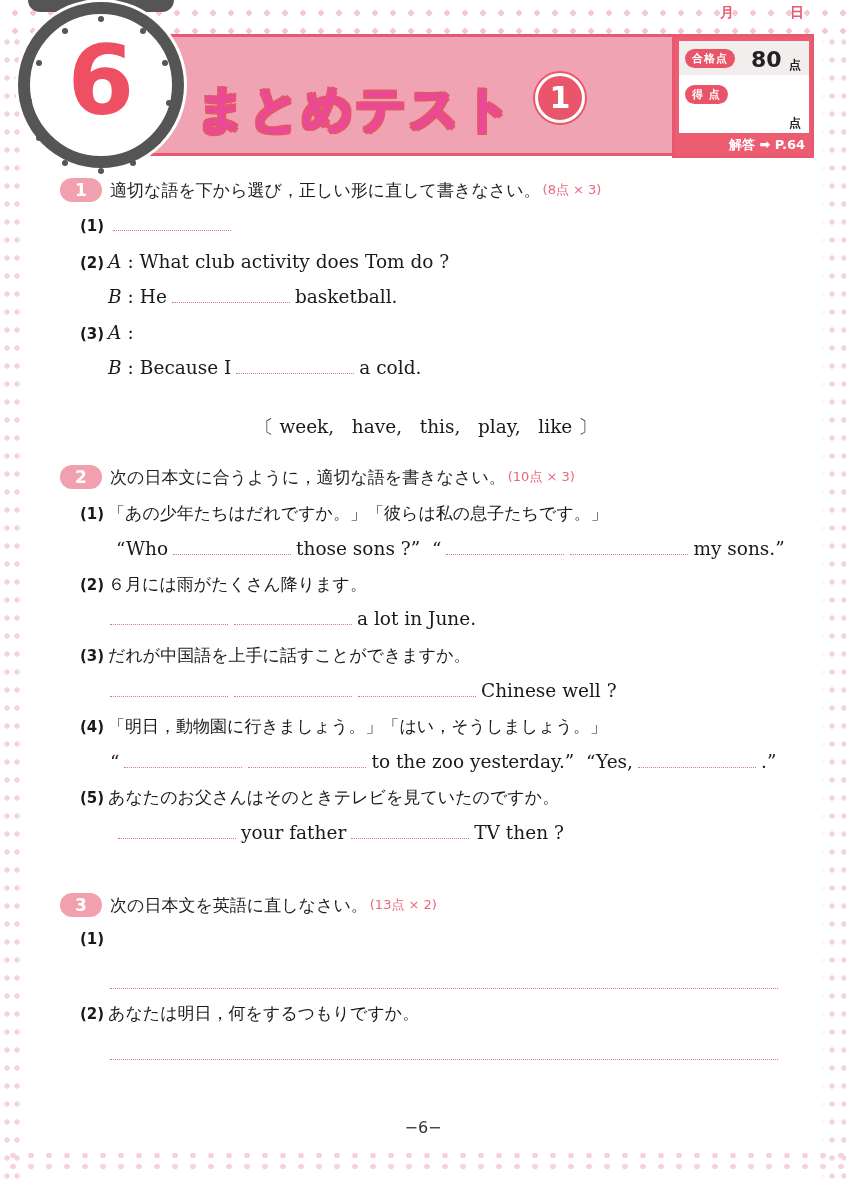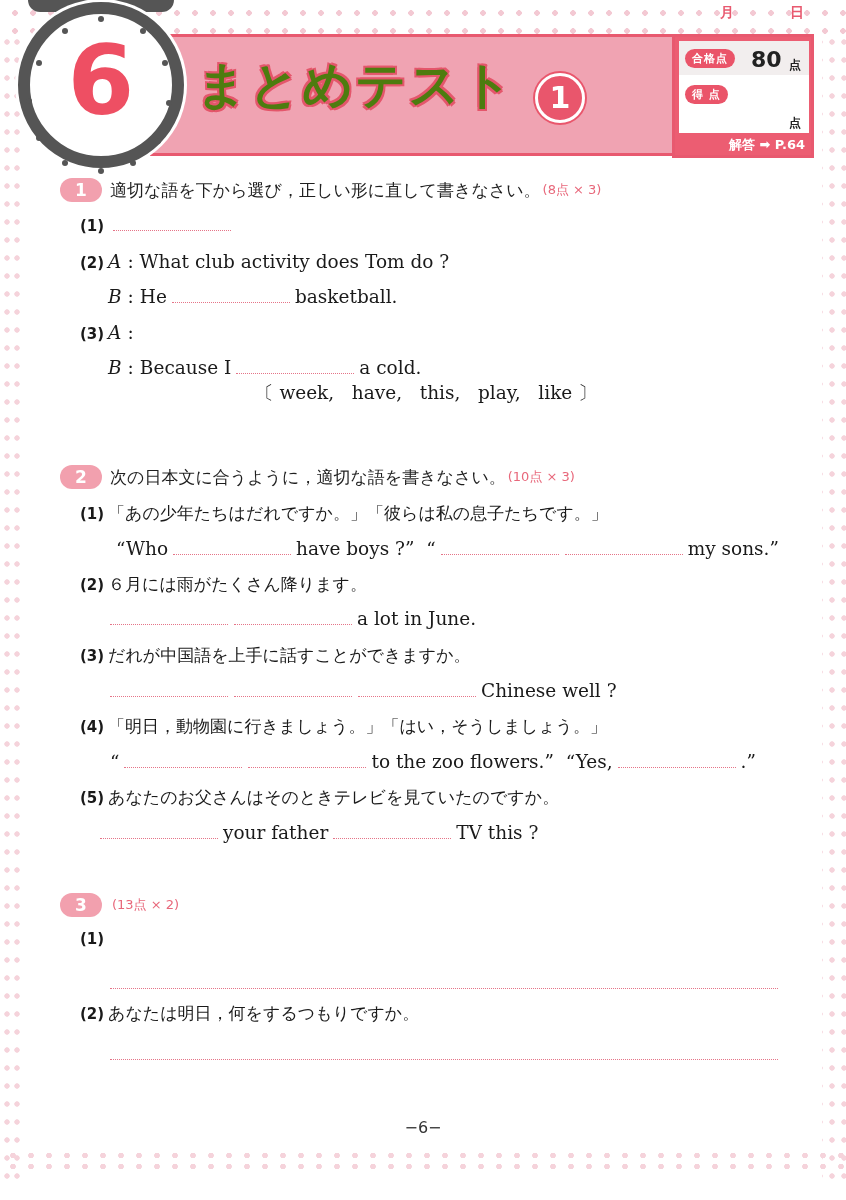--- a/index.html
+++ b/index.html
@@ -16,22 +16,22 @@
   .dots-right { position: absolute; right: 0; top: 30px; width: 24px; height: 1150px;
     background-image: radial-gradient(circle, #f5d3db 2.4px, transparent 3px);
     background-size: 12px 18px; background-position: 4px 3px; }
   .dots-bottom { position: absolute; left: 0; top: 1148px; width: 846px; height: 22px;
     background-image: radial-gradient(circle, #f5d3db 2.6px, transparent 3px);
     background-size: 18px 11px; background-position: 4px 2px; }
 
   
   .title-band { position: absolute; left: 150px; top: 34px; width: 524px; height: 122px;
     background: #f0a3b2; border-top: 3px solid #e8596f; border-bottom: 3px solid #e8596f; }
-  .title-text { position: absolute; left: 196px; top: 52px; font-family: "DejaVu Sans", sans-serif;
-    font-size: 50px; font-weight: bold; color: #4d7c0f; letter-spacing: 2px;
+  .title-text { position: absolute; left: 196px; top: 76px; font-family: "DejaVu Sans", sans-serif;
+    font-size: 50px; font-weight: bold; color: #ec4899; letter-spacing: 2px;
     -webkit-text-stroke: 2px #e4566b; paint-order: stroke fill;
     text-shadow: 0 0 0 #e4566b, 2px 2px 0 #e4566b, -2px -2px 0 #e4566b, 2px -2px 0 #e4566b, -2px 2px 0 #e4566b; }
   .title-num { position: absolute; left: 535px; top: 73px; width: 50px; height: 50px; border-radius: 50%;
     background: #e9566c; border: 3px solid #fff; box-shadow: 0 0 0 2px #e9566c;
     color: #fff; font-family: "DejaVu Sans", sans-serif; font-weight: bold; font-size: 30px;
     text-align: center; line-height: 44px; }
 
   .clock { position: absolute; left: 18px; top: 2px; width: 166px; height: 166px; border-radius: 50%;
     background: #ffffff; border: 12px solid #555555; box-shadow: 0 0 0 3px #fff; }
   .clock-top { position: absolute; left: 28px; top: 0; width: 146px; height: 12px; background: #555; border-radius: 0 0 30px 30px; }
@@ -146,36 +146,36 @@
   <span style="margin:0 6px">:</span>
 </div>
 <div class="line" style="top:357px;left:108px">
   <span class="ital">B</span>
   <span style="margin:0 6px">:</span>
   <span>Because I</span>
   <span class="blank" style="width:118px"></span>
   <span>a cold.</span>
 </div>
 
-<div class="line" style="top:380px;left:255px;white-space:pre">〔 week,   have,   this,   play,   like 〕</div>
+<div class="line" style="top:414px;left:255px;white-space:pre">〔 week,   have,   this,   play,   like 〕</div>
 
 <div class="section-head" style="top:465px">
   <span class="badge">2</span>
   <span>次の日本文に合うように，適切な語を書きなさい。</span>
   <span class="points">(10点 × 3)</span>
 </div>
 
 <div class="line" style="top:502px">
   <span class="qnum">(1)</span>
   <span class="jp">「あの少年たちはだれですか。」「彼らは私の息子たちです。」</span>
 </div>
 <div class="line" style="top:538px;left:116px;white-space:pre">
   <span>“Who</span>
   <span class="blank" style="width:118px"></span>
-  <span>have boys ?”  “</span>
+  <span>those sons ?”  “</span>
   <span class="blank" style="width:118px;margin-right:3px"></span>
   <span class="blank" style="width:118px;margin-left:3px"></span>
   <span>my sons.”</span>
 </div>
 
 <div class="line" style="top:573px">
   <span class="qnum">(2)</span>
   <span class="jp">６月には雨がたくさん降ります。</span>
 </div>
 <div class="line" style="top:608px;left:105px">
@@ -196,38 +196,39 @@
 </div>
 
 <div class="line" style="top:715px">
   <span class="qnum">(4)</span>
   <span class="jp">「明日，動物園に行きましょう。」「はい，そうしましょう。」</span>
 </div>
 <div class="line" style="top:751px;left:110px;white-space:pre">
   <span>“</span>
   <span class="blank" style="width:118px;margin-right:3px"></span>
   <span class="blank" style="width:118px;margin-left:3px"></span>
-  <span>to the zoo flowers.”  “Yes,</span>
+  <span>to the zoo yesterday.”  “Yes,</span>
   <span class="blank" style="width:118px"></span>
   <span>.”</span>
 </div>
 
 <div class="line" style="top:786px">
   <span class="qnum">(5)</span>
   <span class="jp">あなたのお父さんはそのときテレビを見ていたのですか。</span>
 </div>
-<div class="line" style="top:822px;left:95px">
+<div class="line" style="top:822px;left:113px">
   <span class="blank" style="width:118px"></span>
   <span>your father</span>
   <span class="blank" style="width:118px"></span>
-  <span>TV this ?</span>
+  <span>TV then ?</span>
 </div>
 
 <div class="section-head" style="top:893px">
   <span class="badge">3</span>
+  <span>次の日本文を英語に直しなさい。</span>
   <span class="points">(13点 × 2)</span>
 </div>
 
 <div class="line" style="top:930px">
   <span class="qnum">(1)</span>
 </div>
 <div class="full-blank" style="top:988px"></div>
 
 <div class="line" style="top:1002px">
   <span class="qnum">(2)</span>

